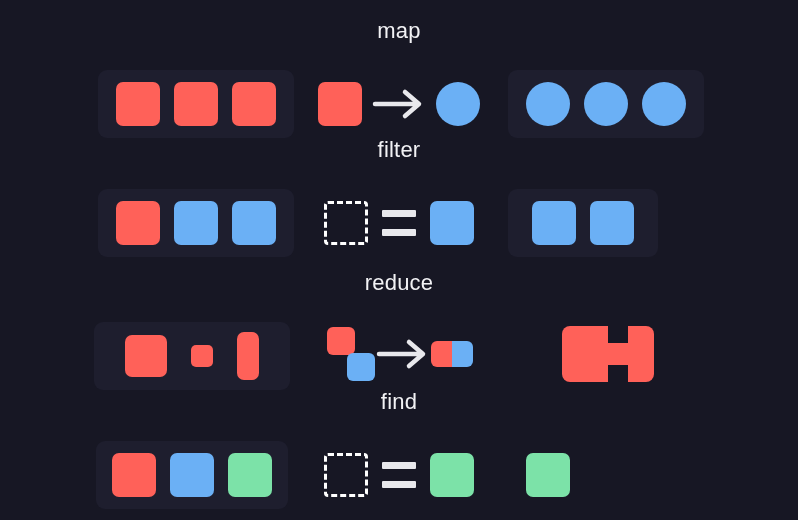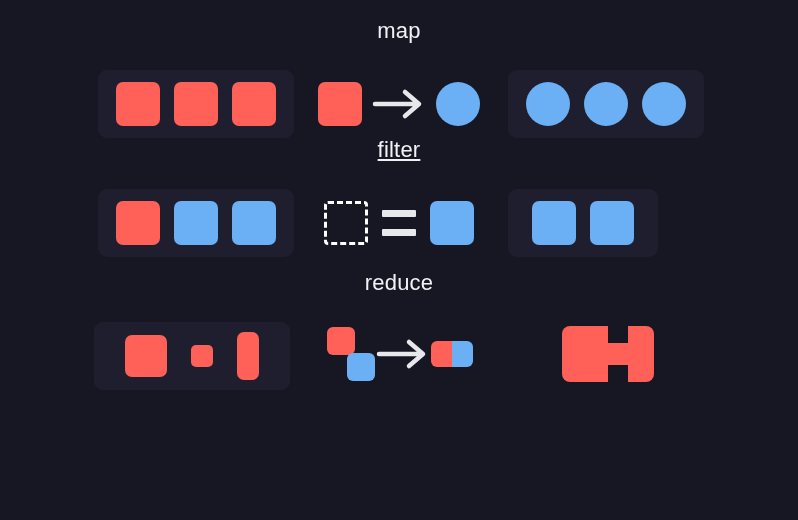--- a/index.html
+++ b/index.html
@@ -109,21 +109,21 @@
   #row-map { top: 14px; height: 112px; }
   #map-title { top: 0px; }
   #map-source  { left: 98px;  top: 56px; width: 196px; height: 68px; gap: 14px; }
   #map-fn      { left: 313px; top: 56px; width: 172px; height: 68px; gap: 9px; }
   #map-result  { left: 508px; top: 56px; width: 196px; height: 68px; gap: 14px; }
   .map-sq { width: 44px; height: 44px; }
   .map-ci { width: 44px; height: 44px; }
 
   
   #row-filter { top: 133px; height: 112px; }
-  #filter-title { top: 0px; text-decoration: underline; }
+  #filter-title { top: 0px; }
   #filter-source { left: 98px;  top: 56px; width: 196px; height: 68px; gap: 14px; }
   #filter-fn     { left: 313px; top: 56px; width: 172px; height: 68px; gap: 14px; }
   #filter-result { left: 508px; top: 56px; width: 150px; height: 68px; gap: 14px; }
 
   
   #row-reduce { top: 266px; height: 112px; }
   #reduce-title { top: 0px; }
   #reduce-source { left: 94px; top: 56px; width: 196px; height: 68px; }
   #reduce-source .inner {
     display: flex;
@@ -279,14 +279,36 @@
 
     <div class="loose-group" id="reduce-result">
       <div class="merged">
         <b class="m-big"></b>
         <b class="m-mid"></b>
         <b class="m-tall"></b>
       </div>
     </div>
   </div>
 
+  <div class="op-row" id="row-find">
+    <div class="op-title" id="find-title">find</div>
+
+    <div class="panel" id="find-source">
+      <div class="sq map-sq c-red"></div>
+      <div class="sq map-sq c-blue"></div>
+      <div class="sq map-sq c-green"></div>
+    </div>
+
+    <div class="loose-group" id="find-fn">
+      <div class="dashed-box"></div>
+      <div class="eq-glyph">
+        <i class="top"></i>
+          <i class="bot"></i>
+      </div>
+      <div class="sq map-sq c-green"></div>
+    </div>
+
+    <div class="loose-group" id="find-result">
+      <div class="sq map-sq c-green"></div>
+    </div>
+  </div>
 
 </div>
 
 </body></html>

